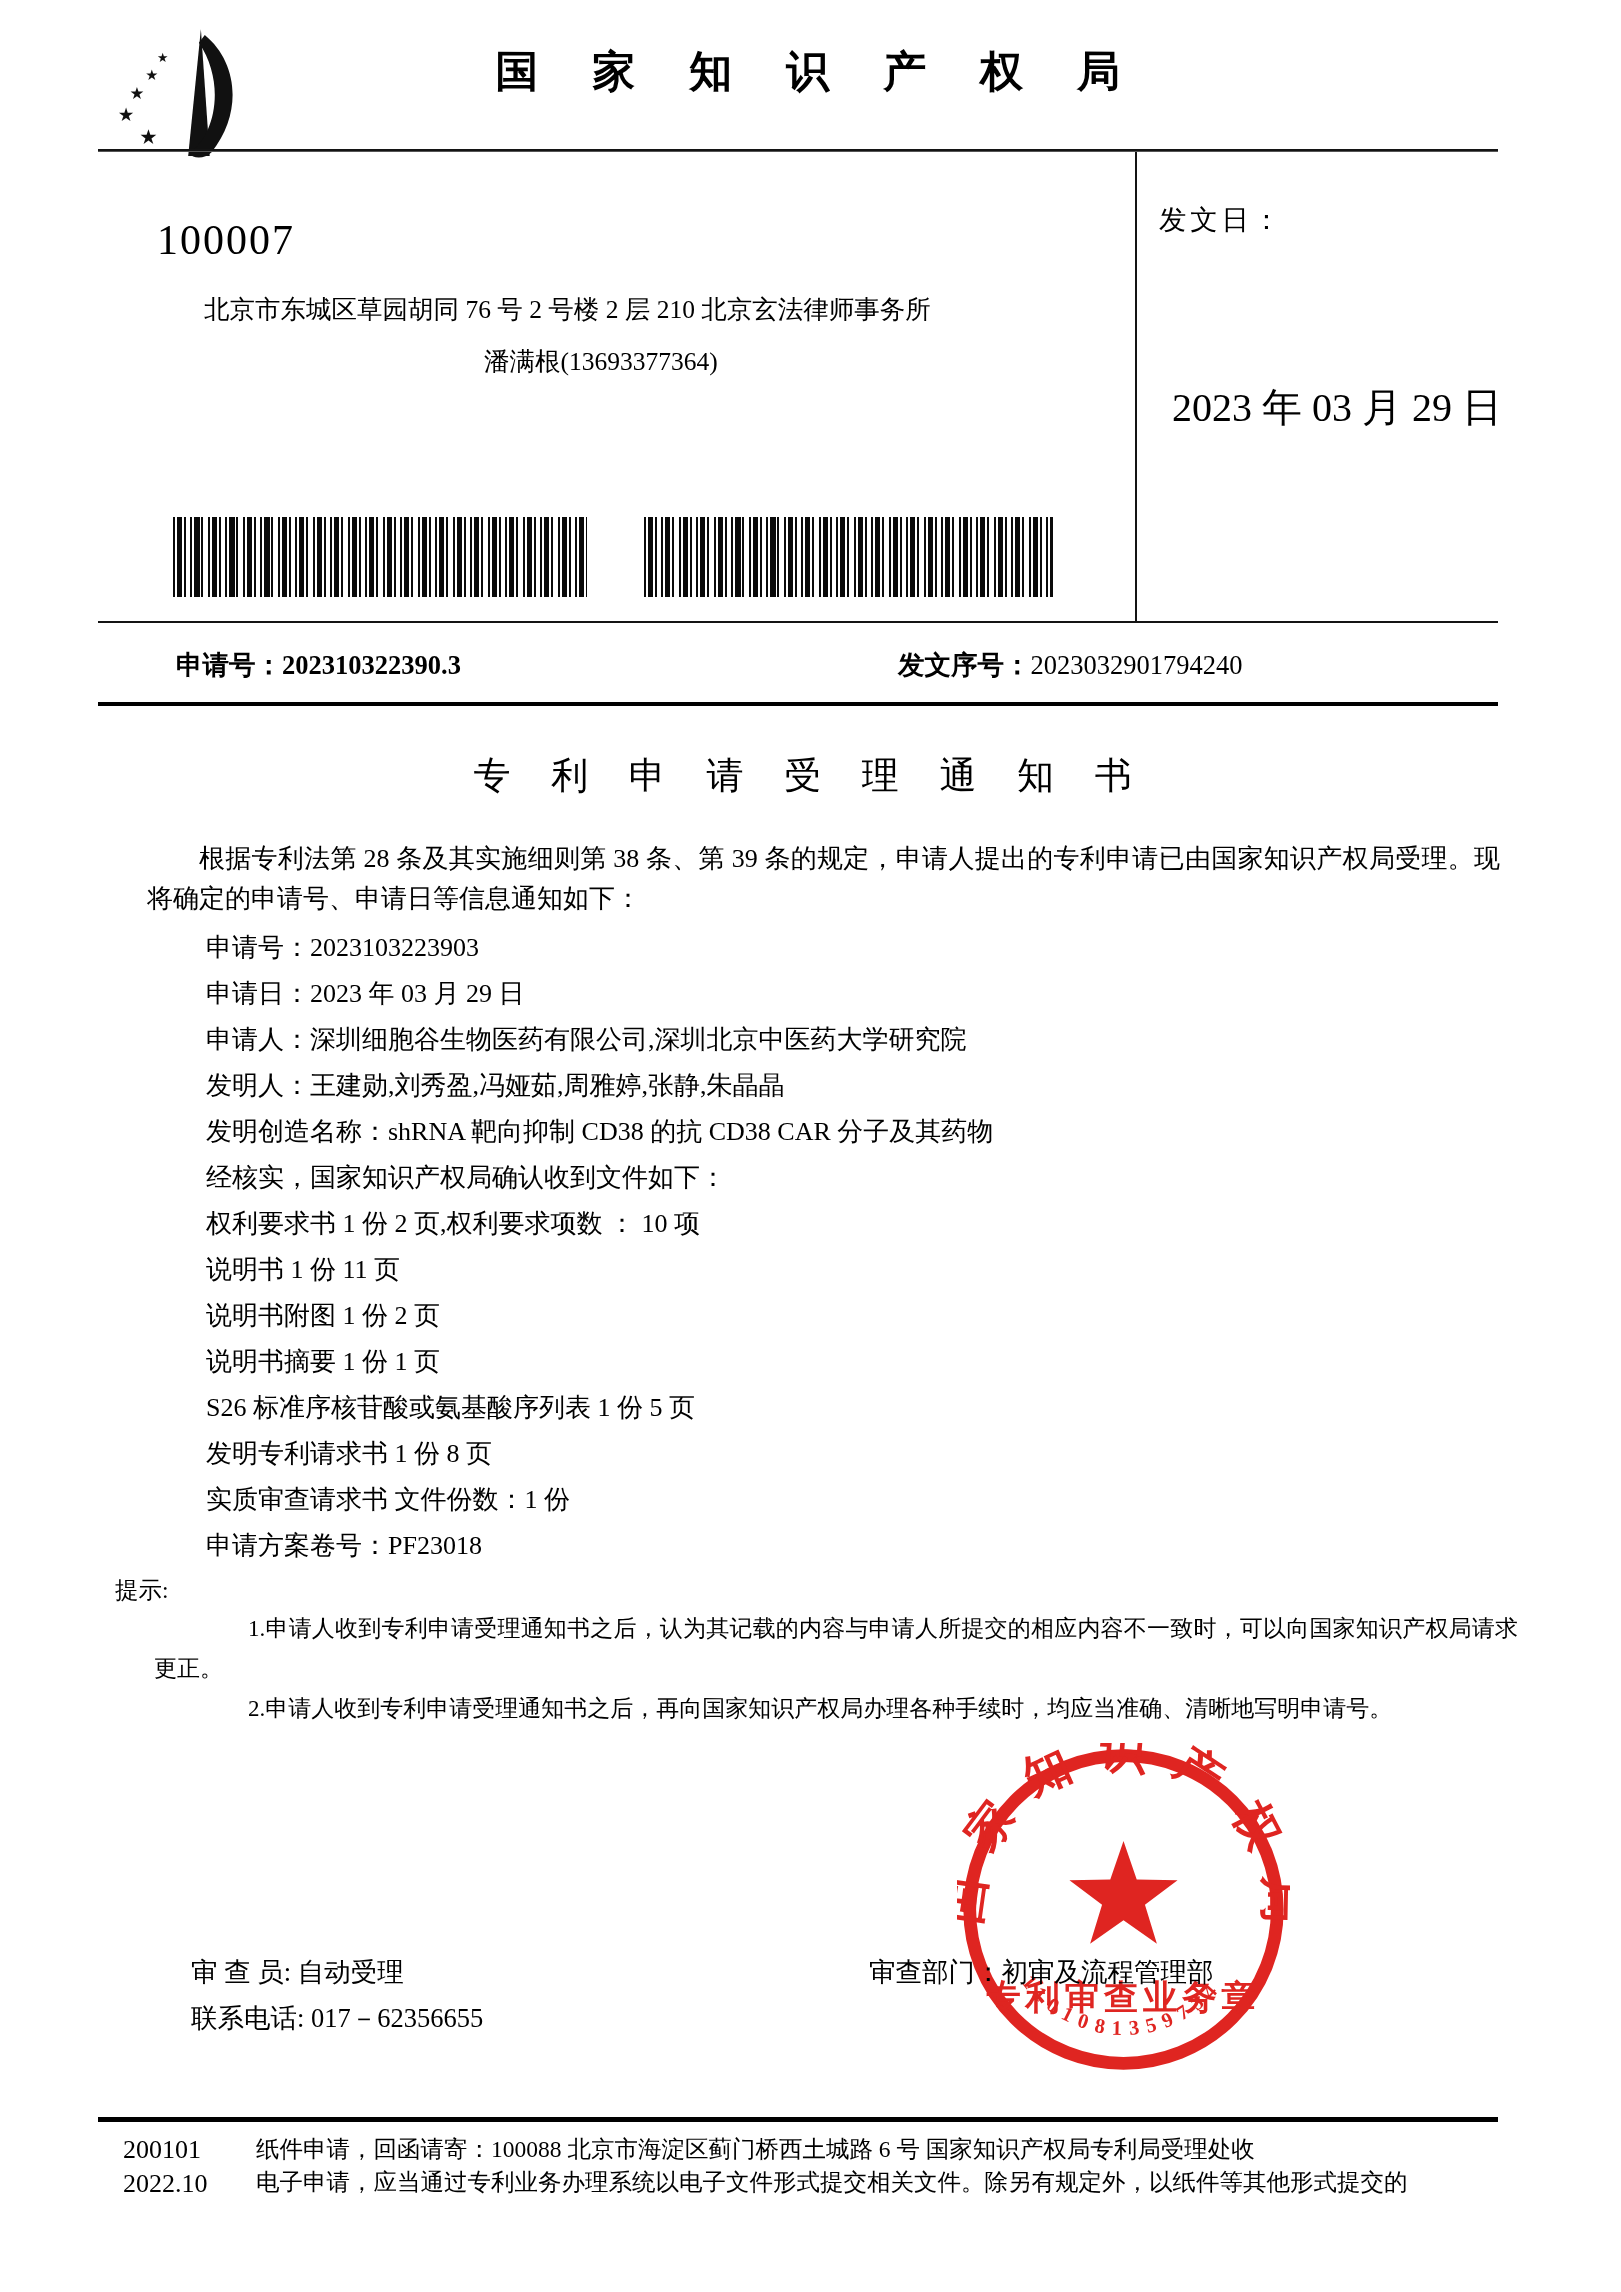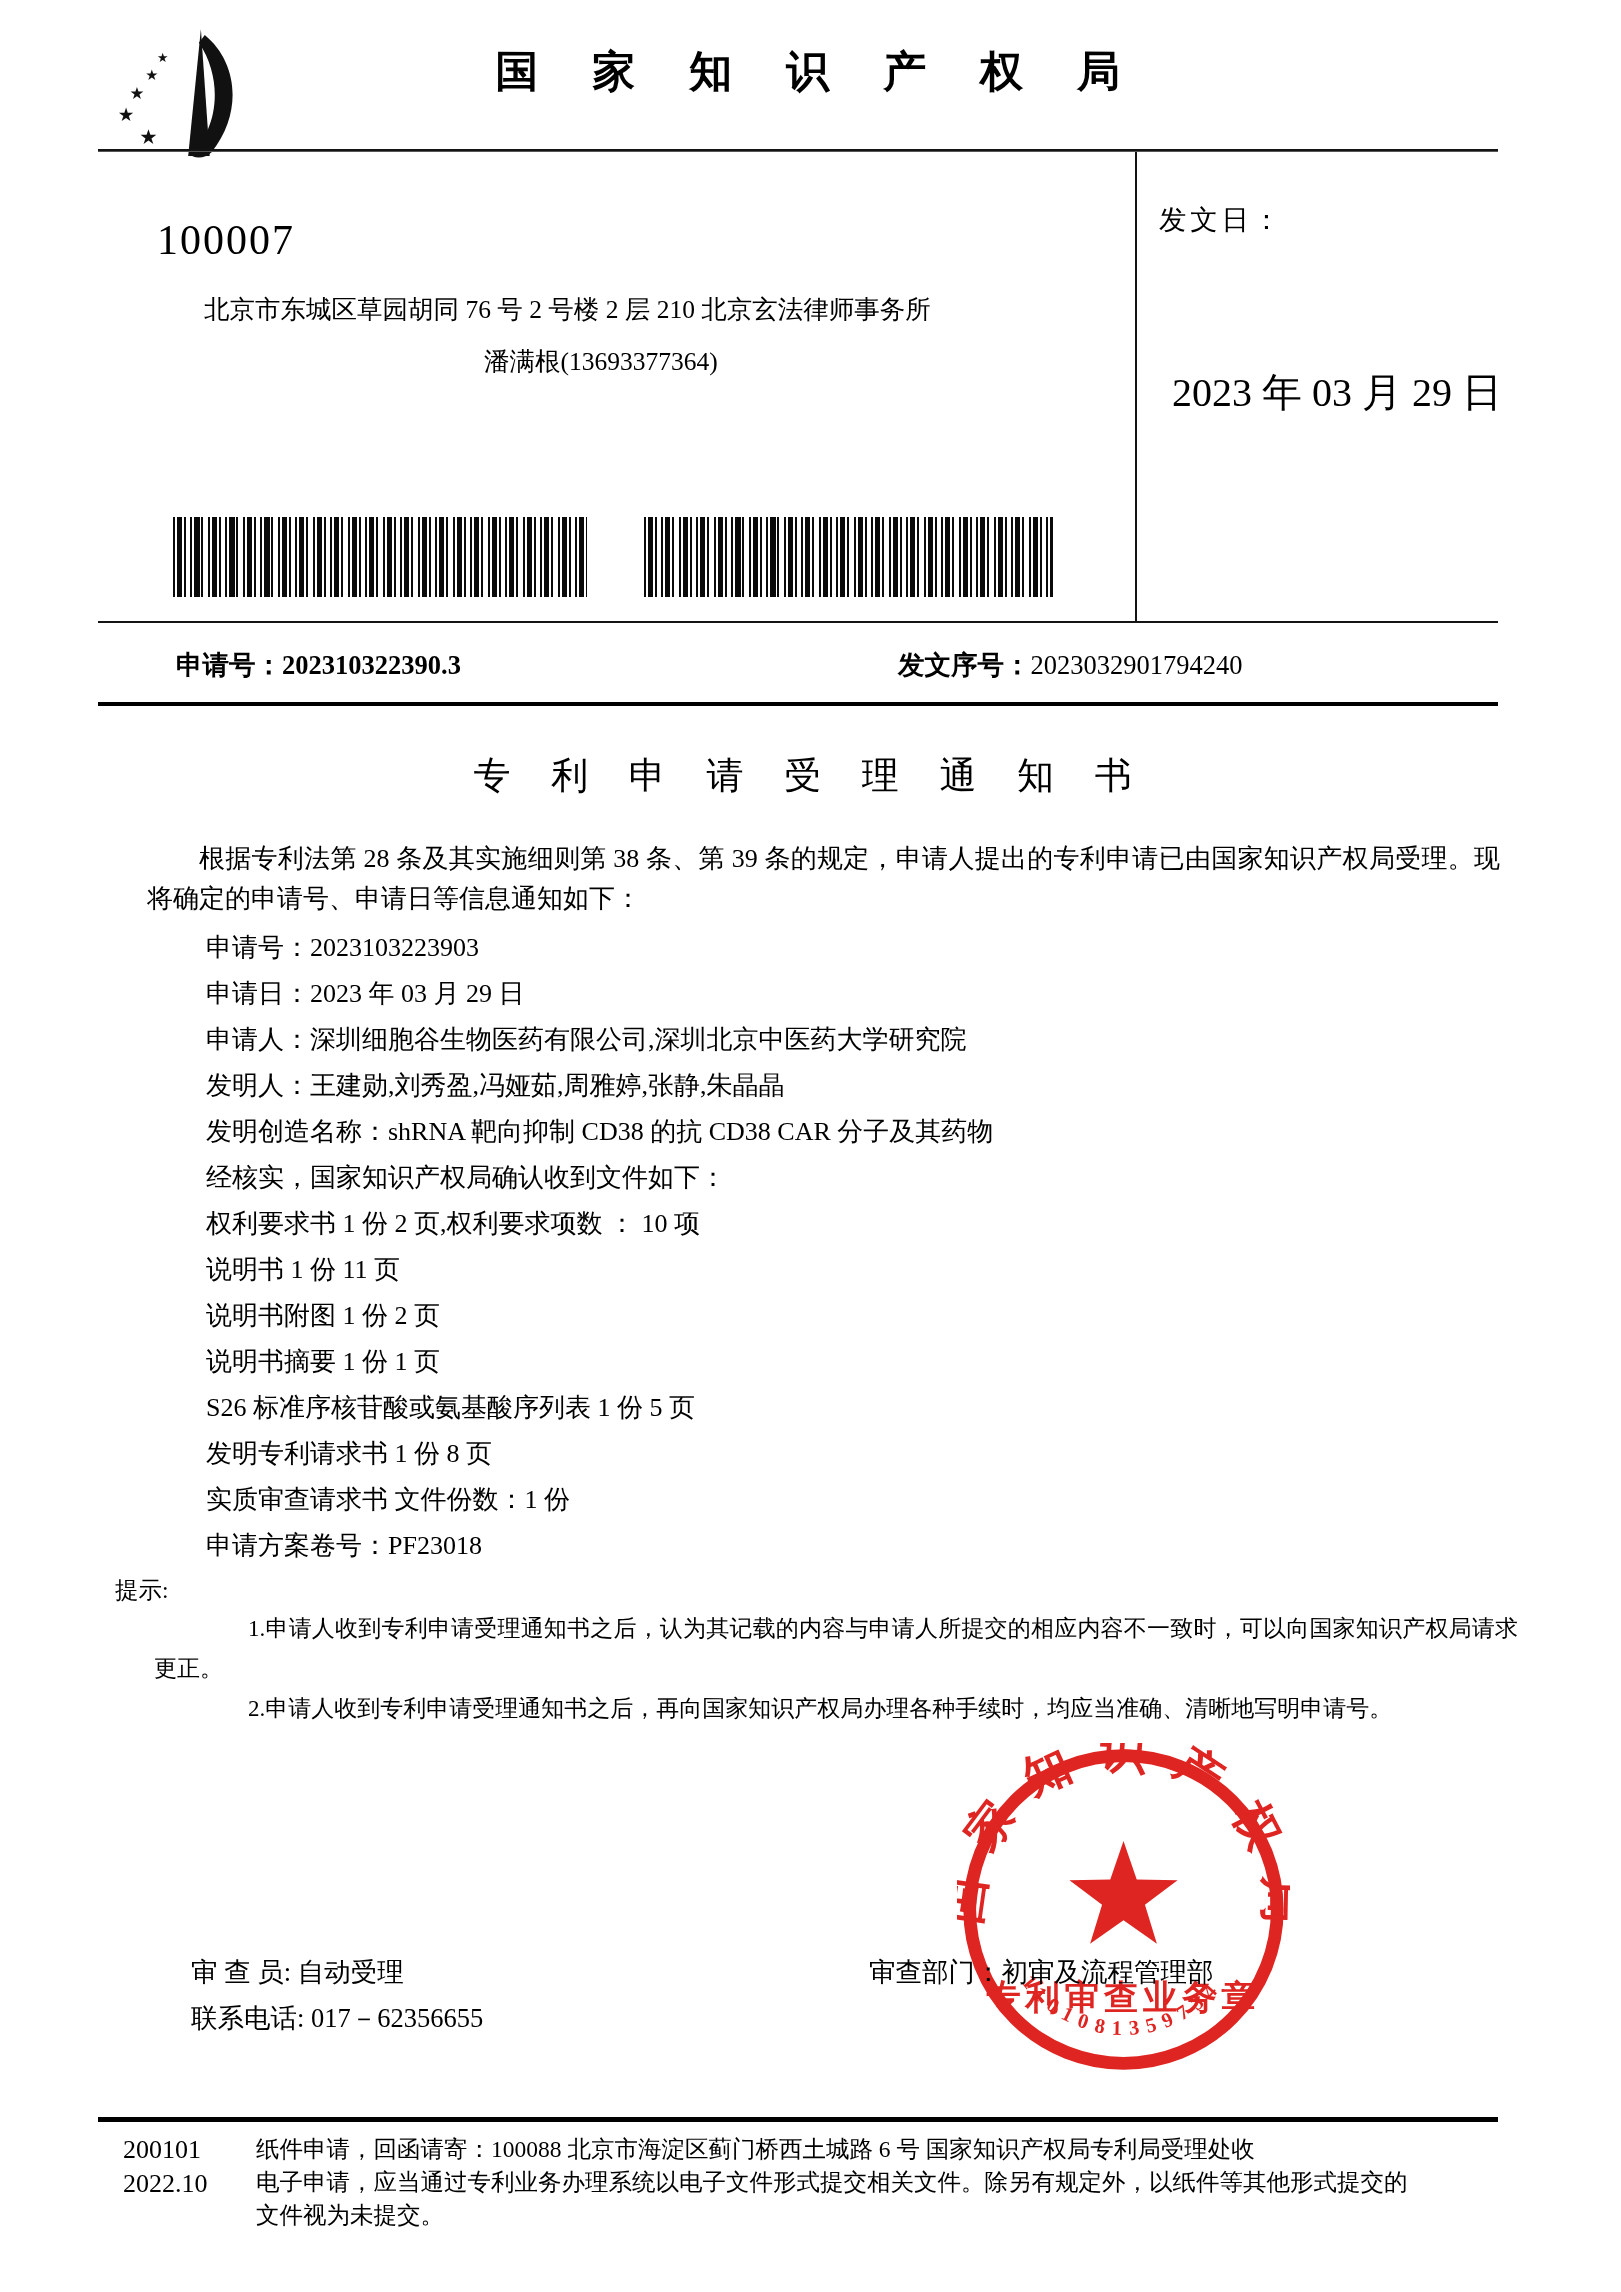--- a/index.html
+++ b/index.html
@@ -10,21 +10,21 @@
   }
   .abs{position:absolute;}
   
   #org-title{left:16px;right:0;top:43px;text-align:center;font-size:43px;letter-spacing:21.6px;font-weight:700;}
   #rule-top{left:98px;top:149px;width:1400px;height:0;border-top:2.9px solid #141414;border-bottom:1px solid #555;}
   #vline{left:1135px;top:152px;width:2px;height:470px;background:#141414;}
   #postal-code{left:157px;top:216px;font-size:42px;letter-spacing:2px;}
   #addr1{left:204px;top:292px;font-size:25.5px;}
   #addr2{left:484px;top:344px;font-size:25.5px;}
   #issue-date-label{left:1159px;top:202px;font-size:27.4px;letter-spacing:3.9px;}
-  #issue-date{left:1172px;top:365px;font-size:40px;white-space:nowrap;}
+  #issue-date{left:1172px;top:380px;font-size:40px;white-space:nowrap;}
   .barcode{top:517px;height:80px;background:
     repeating-linear-gradient(90deg,#0a0a0a 0 2px,#fff 2px 3.9px,#0a0a0a 3.9px 8.8px,#fff 8.8px 10.8px,
       #0a0a0a 10.8px 12.7px,#fff 12.7px 16.7px,#0a0a0a 16.7px 18.6px,#fff 18.6px 20.6px,
       #0a0a0a 20.6px 26.5px,#fff 26.5px 28px,#0a0a0a 28px 30px,#fff 30px 35px);}
   #barcode1{left:173px;width:414px;}
   #barcode2{left:644px;width:409px;}
   #rule-mid{left:98px;top:621px;width:1400px;height:2px;background:#141414;}
   #app-no-row{left:176px;top:647px;font-size:26.5px;font-weight:bold;}
   #serial-row{left:898px;top:647px;font-size:26.5px;}
   #serial-row .lbl{font-weight:bold;}
@@ -131,17 +131,16 @@
   </svg>
 
   <div id="footer-rule" class="abs"></div>
   <div id="footer-codes" class="abs">
     <div>200101</div>
     <div>2022.10</div>
   </div>
   <div id="footer-text" class="abs">
     <div>纸件申请，回函请寄：100088  北京市海淀区蓟门桥西土城路 6 号   国家知识产权局专利局受理处收</div>
     <div>电子申请，应当通过专利业务办理系统以电子文件形式提交相关文件。除另有规定外，以纸件等其他形式提交的</div>
-    <div>文件视为未提交。</div>
   </div>
 
 </div>
 
 
 </body></html>

